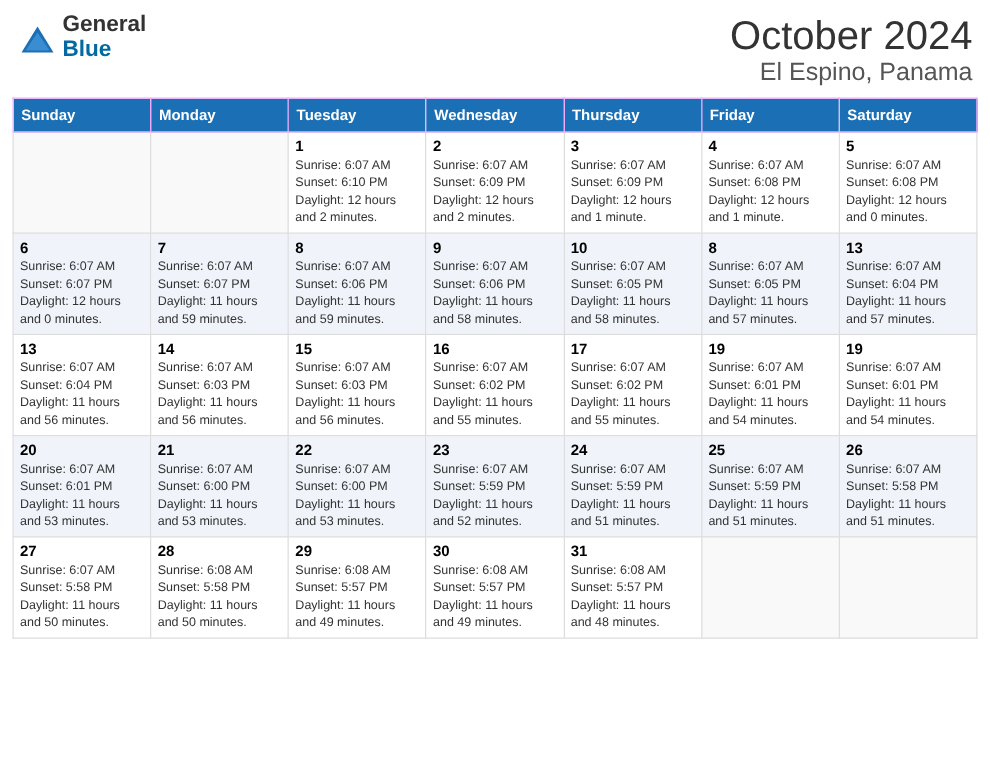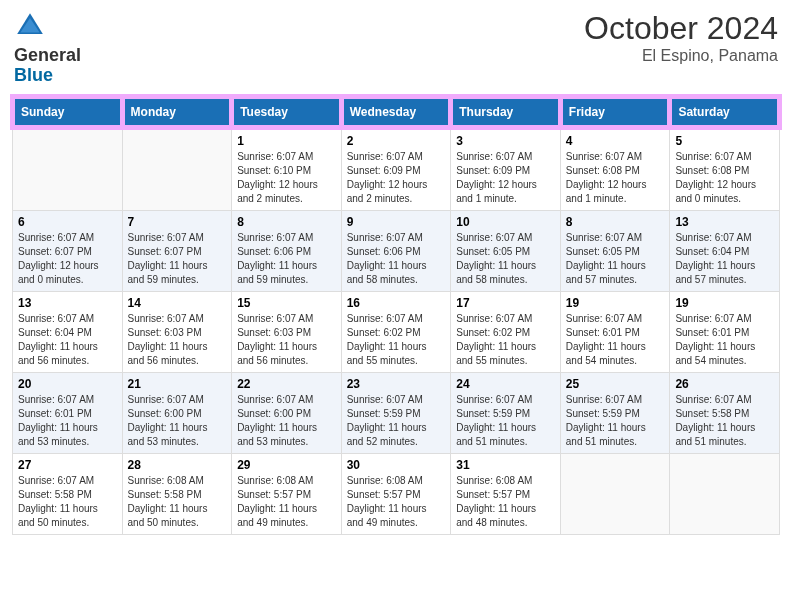--- a/index.html
+++ b/index.html
@@ -12,23 +12,22 @@
     }
     .header {
       display: flex;
       justify-content: space-between;
       align-items: flex-start;
       margin-bottom: 8px;
       padding: 0 4px;
     }
     .logo {
       display: flex;
-      align-items: flex-start;
+      align-items: flex-end;
       gap: 4px;
-      flex-direction: column;
     }
     .logo-text {
       display: flex;
       flex-direction: column;
       line-height: 1.1;
     }
     .logo-general {
       font-size: 18px;
       font-weight: bold;
       color: #333;
@@ -45,38 +44,38 @@
     .title-block {
       text-align: right;
     }
     .month-title {
       font-size: 32px;
       font-weight: normal;
       color: #333;
       text-align: center;
     }
     .location {
-      font-size: 16px;
+      font-size: 20px;
       color: #555;
     }
     table {
       width: 100%;
       border-collapse: collapse;
       font-size: 11px;
     }
     thead tr {
       background-color: #1a6fb5;
       color: white;
     }
     thead th {
       padding: 6px 6px;
       text-align: left;
       font-size: 12px;
       font-weight: bold;
-      border: 5px solid #f0abfc;
+      border: 1px solid #f0abfc;
     }
     tbody tr {
       border-bottom: 1px solid #ddd;
     }
     tbody td {
       vertical-align: top;
       padding: 4px 5px;
       border: 1px solid #ddd;
       width: calc(100% / 7);
       min-height: 80px;

